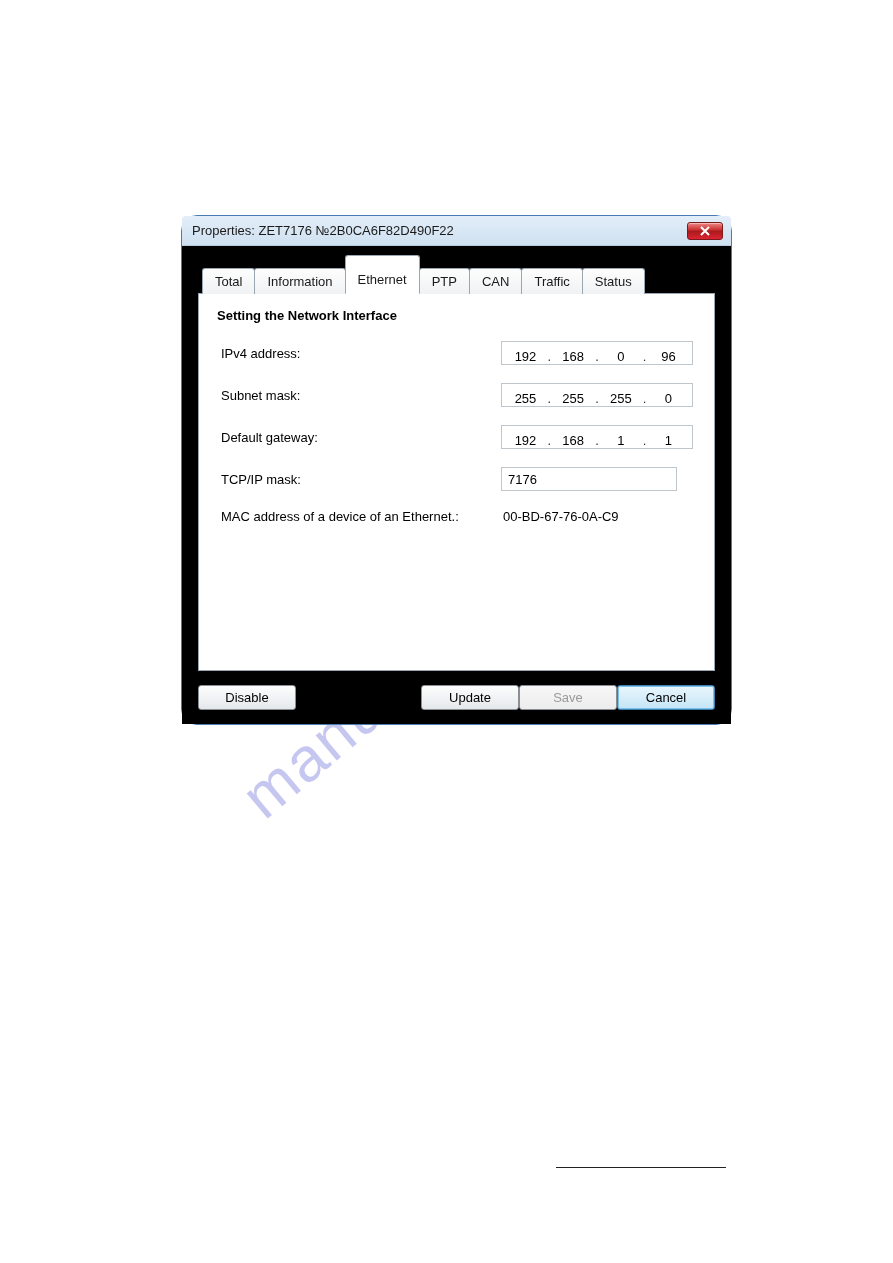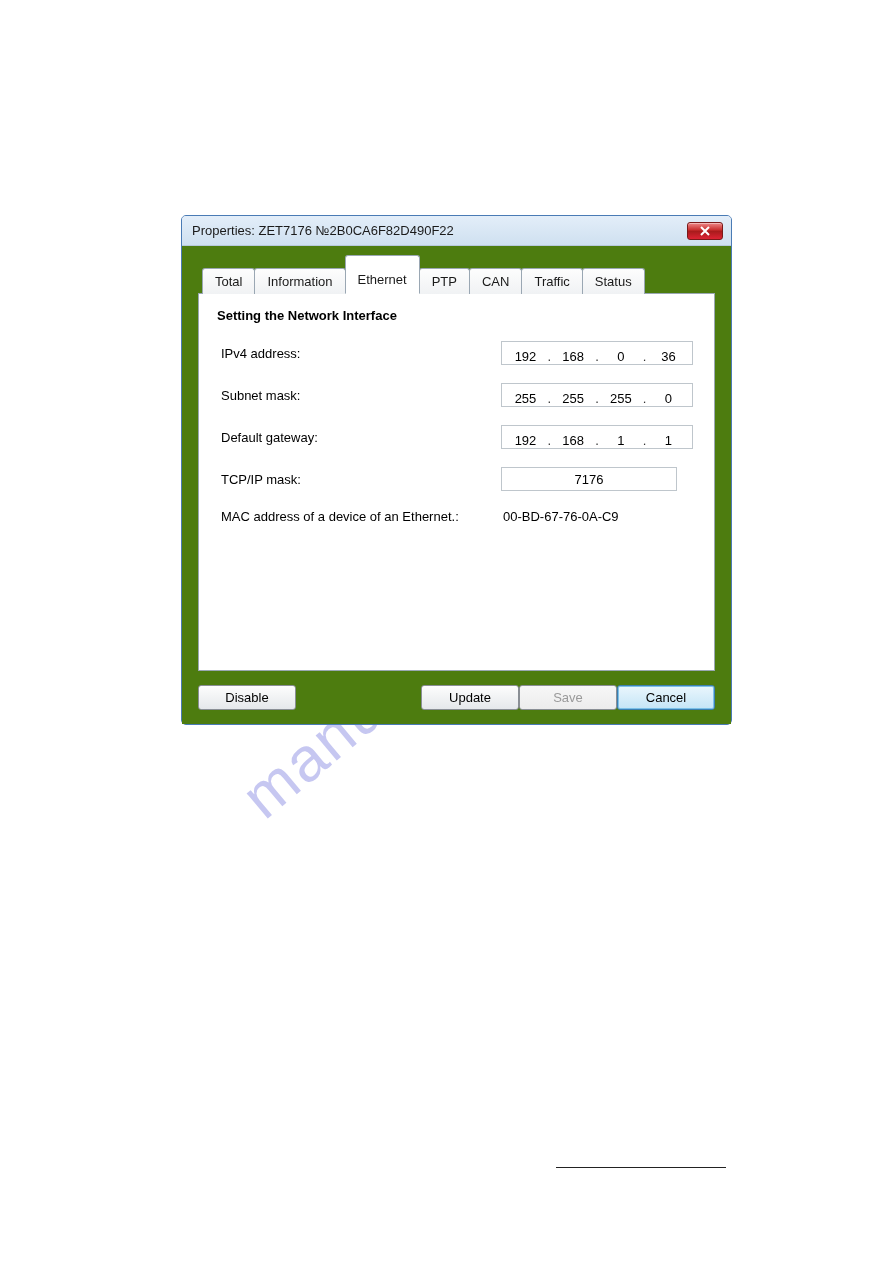--- a/index.html
+++ b/index.html
@@ -11,21 +11,21 @@
     width: 893px;
     height: 1263px;
     position: relative;
   }
   .window {
     position: absolute;
     left: 181px;
     top: 215px;
     width: 551px;
     border: 1px solid #4a7bb5;
-    border-radius: 5px;
+    border-radius: 16px;
     background: #e9eff5;
     box-shadow: 0 0 0 1px #c7d8ea inset;
   }
   .titlebar {
     height: 30px;
     background: linear-gradient(#e3eef9, #cfe0f0);
     border-bottom: 1px solid #b7c9db;
     display: flex;
     align-items: center;
     padding: 0 8px 0 10px;
@@ -45,21 +45,21 @@
     color: #fff;
     display: flex;
     align-items: center;
     justify-content: center;
     font-weight: bold;
     box-shadow: inset 0 1px 0 rgba(255,255,255,0.4);
   }
   .close-btn svg { width: 12px; height: 10px; }
   .client {
     padding: 10px 16px 14px 16px;
-    background: #4d7c0f;
+    background: #000000;
   }
   .tabs {
     display: flex;
     align-items: flex-end;
     padding-left: 4px;
   }
   .tab {
     padding: 5px 12px 5px 12px;
     border: 1px solid #9aa7b3;
     border-bottom: none;
@@ -120,21 +120,20 @@
     color: #333;
   }
   .text-input {
     width: 176px;
     height: 24px;
     border: 1px solid #bfc6cc;
     background: #ffffff;
     padding: 0 6px;
     display: flex;
     align-items: center;
-    justify-content: center;
   }
   .mac-val {
     padding-left: 2px;
   }
   .buttons {
     display: flex;
     gap: 0;
     margin-top: 14px;
   }
   .btn {
@@ -212,21 +211,21 @@
       <div style="padding-left:4px;">
         <div class="form-row">
           <span class="form-label">IPv4 address:</span>
           <div class="ip-input">
             <span class="ip-seg">192</span>
               <span class="ip-dot">.</span>
             <span class="ip-seg">168</span>
               <span class="ip-dot">.</span>
             <span class="ip-seg">0</span>
               <span class="ip-dot">.</span>
-            <span class="ip-seg">36</span>
+            <span class="ip-seg">96</span>
           </div>
         </div>
 
         <div class="form-row">
           <span class="form-label">Subnet mask:</span>
           <div class="ip-input">
             <span class="ip-seg">255</span>
               <span class="ip-dot">.</span>
             <span class="ip-seg">255</span>
               <span class="ip-dot">.</span>

